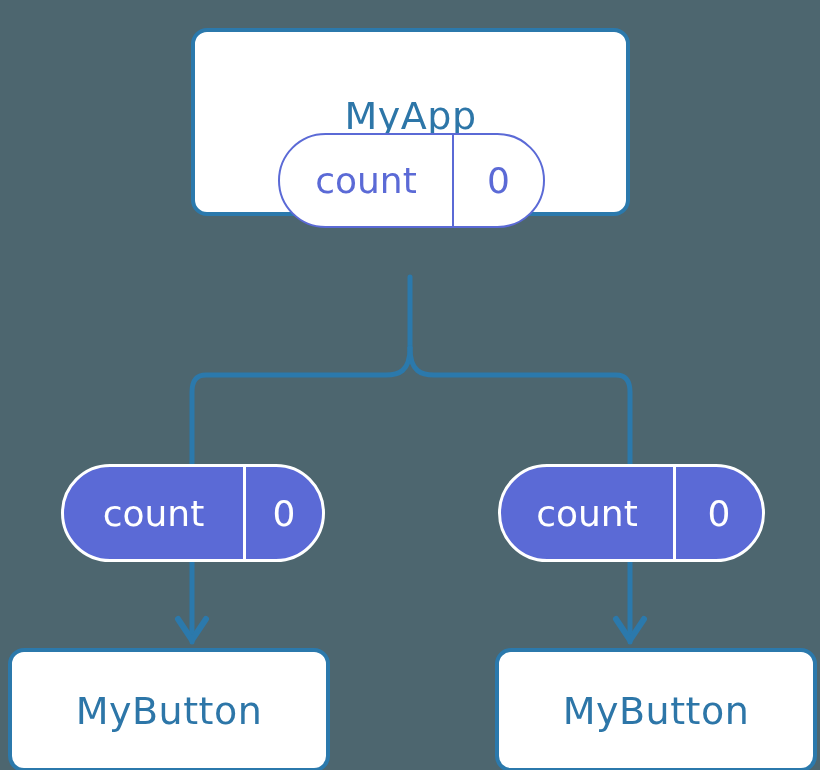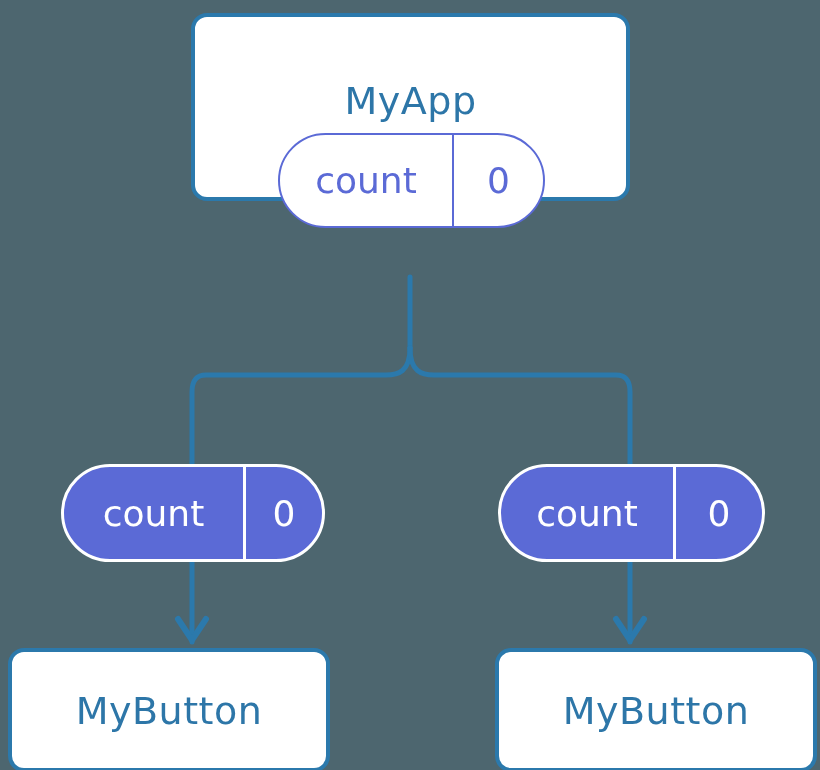--- a/index.html
+++ b/index.html
@@ -38,21 +38,21 @@
     left: 0;
     right: 0;
     text-align: center;
     color: #2d76a8;
     font-size: 38px;
     letter-spacing: 0.5px;
     white-space: nowrap;
   }
   #app-box {
     left: 191px;
-    top: 13px;
+    top: 28px;
     width: 439px;
     height: 188px;
   }
   #app-title {
     top: 62px;
   }
   #btn-left-box {
     left: 8px;
     top: 648px;
     width: 322px;

